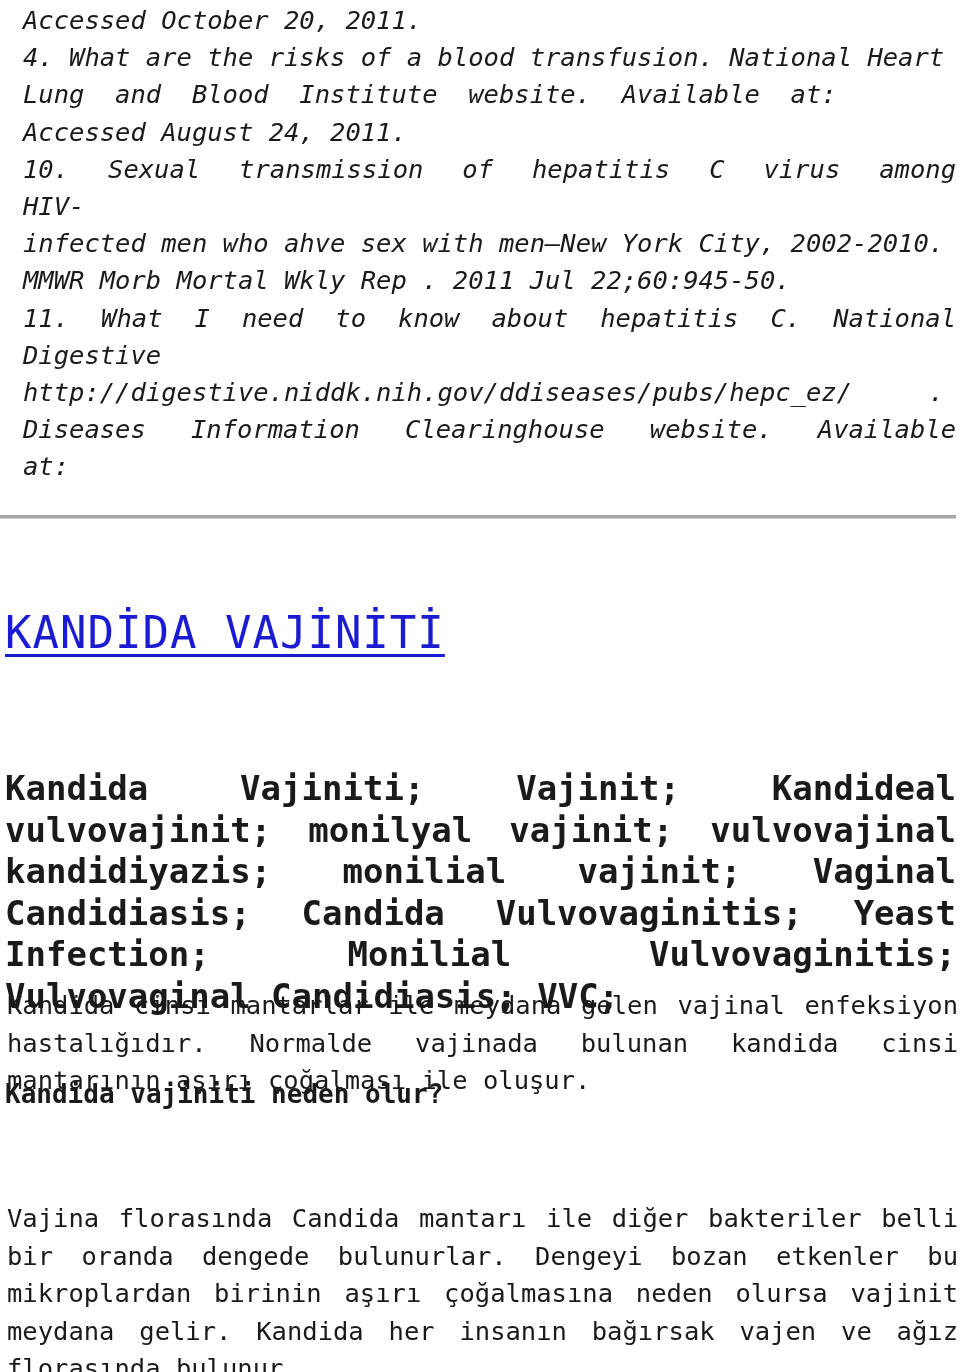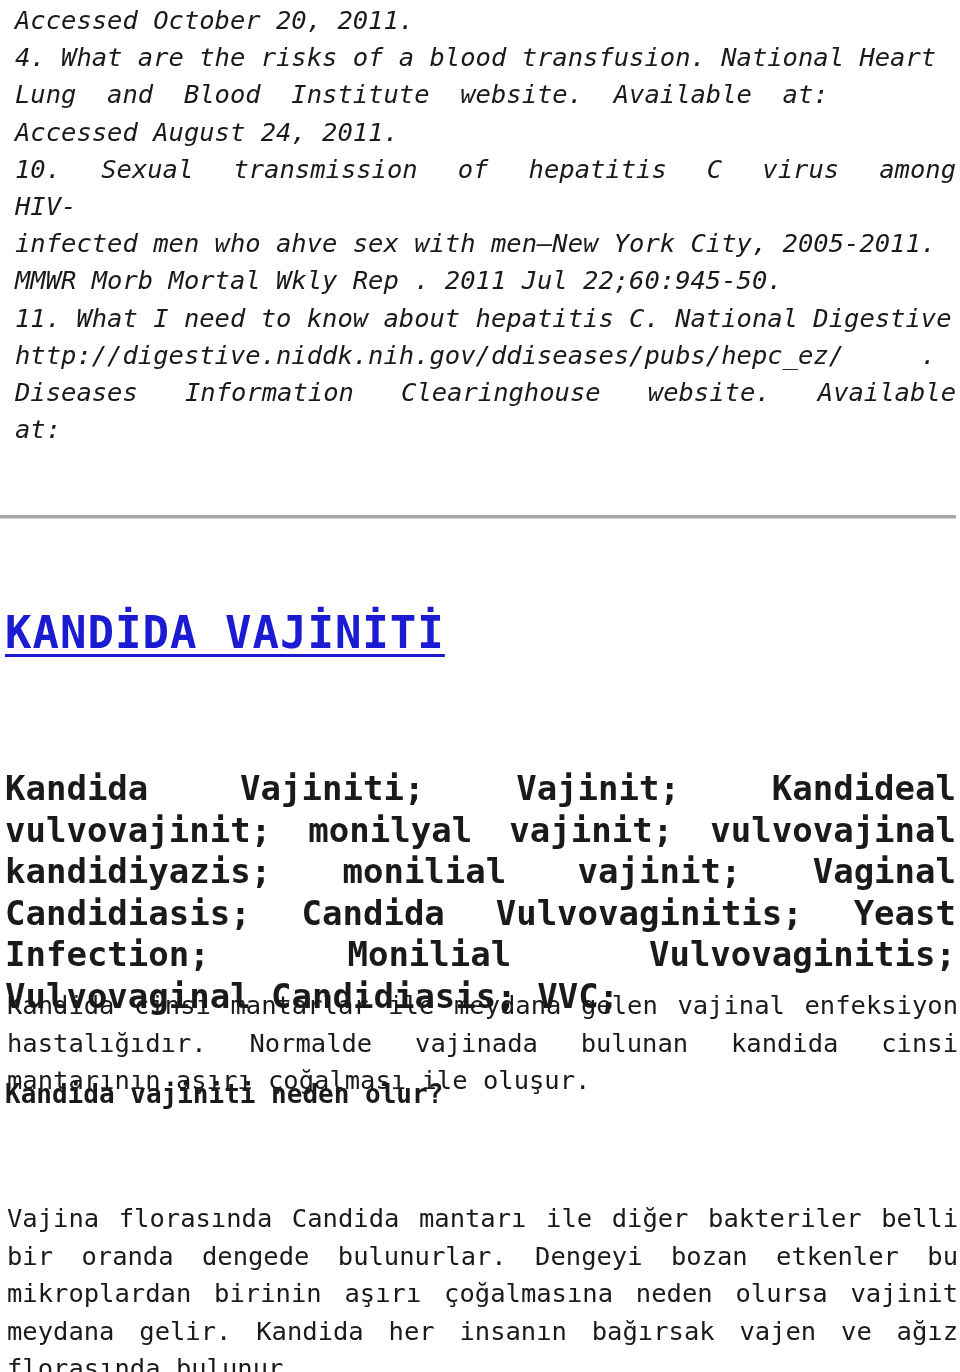--- a/index.html
+++ b/index.html
@@ -15,21 +15,21 @@
     font-family: "DejaVu Sans Mono", "Liberation Mono", monospace;
     color: #1a1a1a;
     -webkit-font-smoothing: antialiased;
   }
 
   .page {
     position: relative;
     width: 960px;
     height: 1372px;
     box-sizing: border-box;
-    padding: 0 4px 0 15px;
+    padding: 0 4px 0 23px;
   }
 
   
   .refs {
     font-style: italic;
     font-size: 25.5px;
     line-height: 37.2px;
     text-align: justify;
     text-justify: inter-word;
     letter-spacing: 0px;
@@ -61,21 +61,21 @@
   }
 
   
   .title {
     position: absolute;
     left: 5px;
     top: 607px;
     margin: 0;
     font-family: "DejaVu Sans Mono", "Liberation Mono", monospace;
     font-size: 44px;
-    font-weight: bold;
+    font-weight: normal;
     line-height: 52px;
     letter-spacing: 1px;
     color: #1b1bd2;
     text-decoration: underline;
     text-decoration-thickness: 3px;
     text-underline-offset: 6px;
     white-space: pre;
   }
 
   
@@ -124,21 +124,21 @@
 <body style="background: rgb(255, 255, 255); color: rgb(26, 26, 26);">
 
 <div class="page">
 
   <div class="refs">
     <p class="r">Accessed October 20, 2011.</p>
     <p class="r">4. What are the risks of a blood transfusion. National Heart</p>
     <p class="r">Lung  and  Blood  Institute  website.  Available  at:</p>
     <p class="r">Accessed August 24, 2011.</p>
     <p class="r">10.  Sexual  transmission  of  hepatitis  C  virus  among  HIV-</p>
-    <p class="r">infected men who ahve sex with men—New York City, 2005-2011.</p>
+    <p class="r">infected men who ahve sex with men—New York City, 2002-2010.</p>
     <p class="r">MMWR Morb Mortal Wkly Rep . 2011 Jul 22;60:945-50.</p>
     <p class="r">11. What I need to know about hepatitis C. National Digestive</p>
     <p class="r">http://digestive.niddk.nih.gov/ddiseases/pubs/hepc_ez/     .</p>
     <p class="r">Diseases  Information  Clearinghouse  website.  Available  at:</p>
   </div>
 
   <div class="rule-wrap">
     <hr class="rule" style="border-top-color: rgb(168, 168, 168);">
   </div>
 

